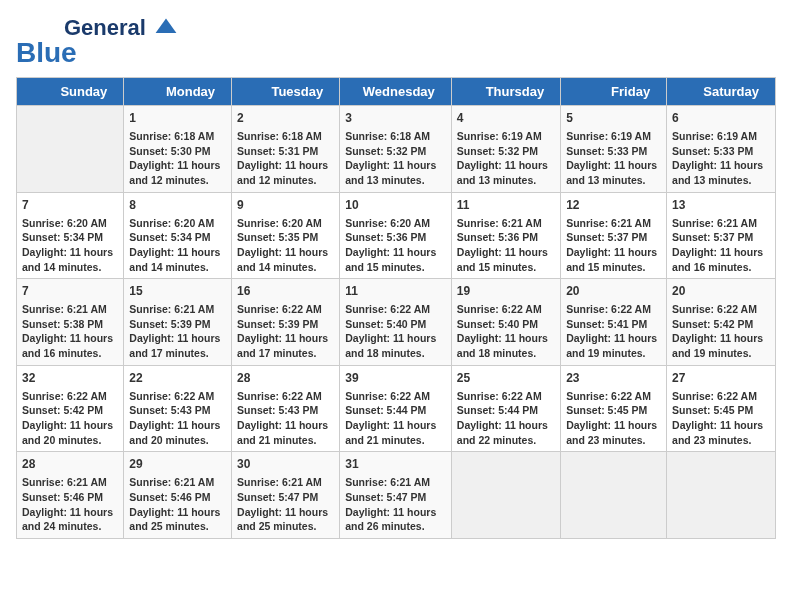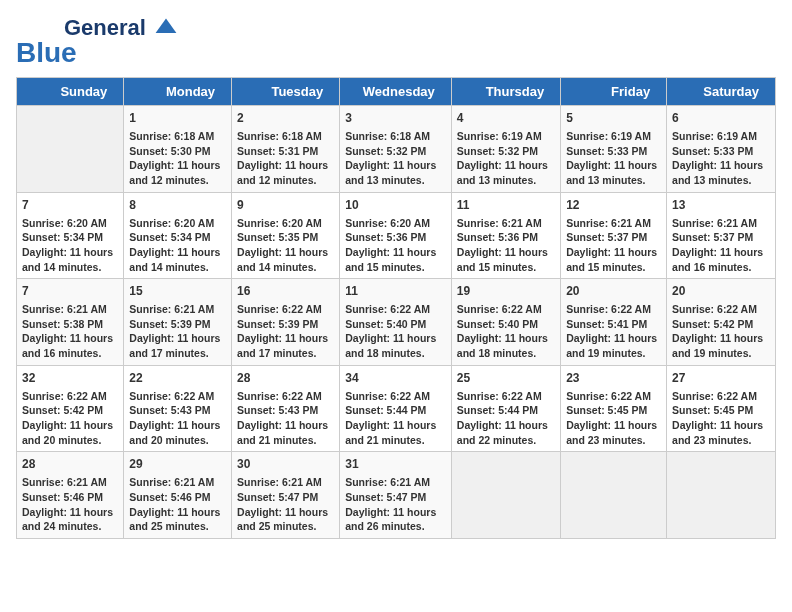--- a/index.html
+++ b/index.html
@@ -280,21 +280,21 @@
 and 20 minutes.</div>
         </td>
         <td>
           <span class="day-num">28</span>
           <div class="day-info" style="white-space: pre-line;">Sunrise: 6:22 AM
 Sunset: 5:43 PM
 Daylight: 11 hours
 and 21 minutes.</div>
         </td>
         <td>
-          <span class="day-num">34</span>
+          <span class="day-num">39</span>
           <div class="day-info" style="white-space: pre-line;">Sunrise: 6:22 AM
 Sunset: 5:44 PM
 Daylight: 11 hours
 and 21 minutes.</div>
         </td>
         <td>
           <span class="day-num">25</span>
           <div class="day-info" style="white-space: pre-line;">Sunrise: 6:22 AM
 Sunset: 5:44 PM
 Daylight: 11 hours

